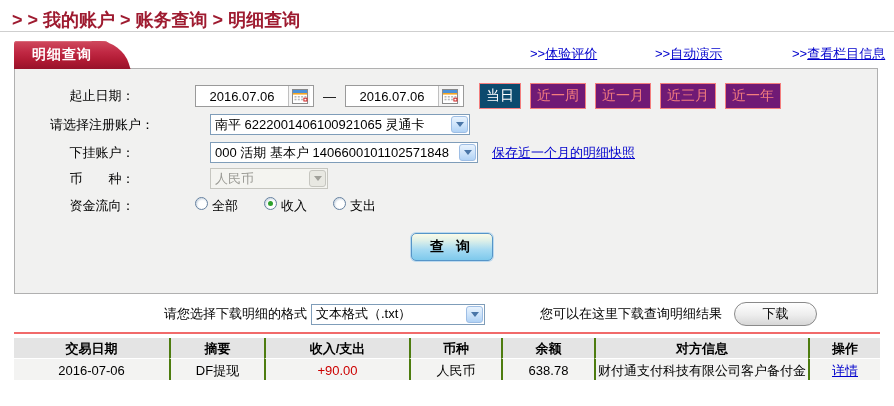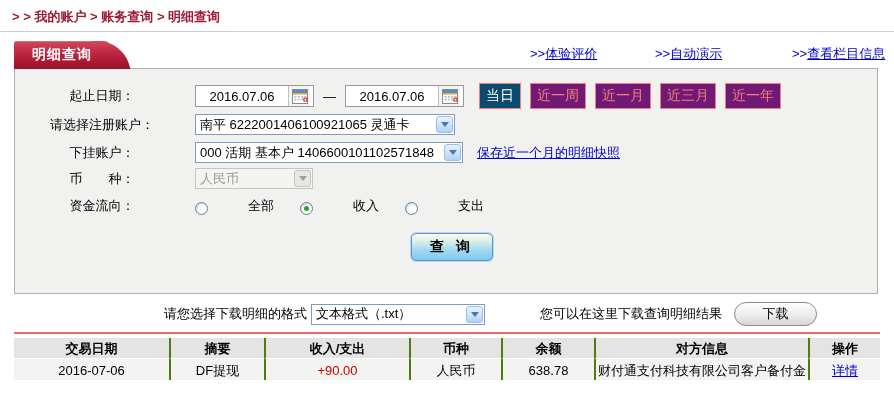--- a/index.html
+++ b/index.html
@@ -1,20 +1,20 @@
 <!DOCTYPE html>
 <html><head>
 <meta charset="utf-8">
 <style>
   * { margin:0; padding:0; box-sizing:border-box; }
   html,body { width:894px; height:406px; background:#fff; overflow:hidden;
               font-family:"Liberation Sans","DejaVu Sans",sans-serif; font-size:13px; color:#000; }
 
   
-  .crumbbar { position:absolute; left:12px; top:8px; color:#9e1b30; font-weight:bold; font-size:13px; }
+  .crumbbar { position:absolute; left:12px; top:8px; color:#9e1b30; font-weight:bold; font-size:18px; }
   .crumbbar a { color:#9e1b30; text-decoration:none; }
   .topline { position:absolute; left:0; top:31px; width:894px; height:1px; background:#cfcfcf; }
 
   
   .tab { position:absolute; left:14px; top:41px; width:96px; height:28px; z-index:3;
          background:linear-gradient(180deg,#cf4a5e 0%,#c02843 40%,#b01a33 70%,#97122a 100%);
          border-radius:3px 6px 0 0; color:#fff; font-weight:bold; font-size:14px;
          display:flex; align-items:center; justify-content:center; letter-spacing:1px;
          box-shadow:inset 0 1px 0 #d96a7a; }
   .tab::after { content:""; position:absolute; right:-16px; top:0; width:30px; height:100%;
@@ -40,35 +40,35 @@
             display:flex; align-items:center; justify-content:center; cursor:pointer; }
   .dash { margin:0 9px; }
 
   
   .qbtn { height:26px; padding:0 6px; margin-left:9px; background:#701a75; border:1px solid #f47e7e;
           color:#f47e7e; font-size:14px; display:inline-flex; align-items:center; cursor:pointer; }
   .qbtn.active { background:#0c4a6e; color:#fff; }
 
   
   .sel { display:flex; align-items:center; justify-content:space-between; background:#fff;
-         border:1px solid #7f9db9; height:21px; padding-left:4px; }
+         border:1px solid #7f9db9; height:21px; padding-left:4px;margin-left:15px; }
   .sel .stext { white-space:nowrap; overflow:hidden; }
   .arrowbtn { width:17px; height:17px; margin:1px; border:1px solid #9ebee5; border-radius:3px;
               background:linear-gradient(180deg,#e9f3fd 0%,#cfe4fa 50%,#b0d2f5 100%);
               display:flex; align-items:center; justify-content:center; }
   .chev { width:0; height:0; border-left:4px solid transparent; border-right:4px solid transparent;
           border-top:5px solid #4a76a8; }
   .sel.disabled { background:#f4f4f0; border-color:#c6c6c0; color:#9a9a94; }
   .sel.disabled .arrowbtn { background:#e8e8e2; border-color:#c6c6c0; }
   .sel.disabled .chev { border-top-color:#a0a09a; }
 
   .bluelink { color:#0000cc; text-decoration:underline; font-size:13px; }
 
   
-  .ropt { display:inline-flex; align-items:flex-end; margin-right:26px; cursor:pointer;gap:36px; }
+  .ropt { display:inline-flex; align-items:flex-start; margin-right:26px; cursor:pointer; }
   .radio { width:13px; height:13px; border:1px solid #64809f; border-radius:50%; background:#fff;
            margin-right:4px; position:relative; box-shadow:inset 1px 1px 2px #c8d4e0; }
   .radio.checked::after { content:""; position:absolute; left:3px; top:3px; width:5px; height:5px;
            border-radius:50%; background:#2da12d; }
 
   
   .querybtn { position:absolute; left:396px; top:164px; width:82px; height:28px;
           border:1px solid #5695c8; border-radius:5px; font-size:14px; font-weight:bold;
           letter-spacing:4px; cursor:pointer; color:#000;
           background:linear-gradient(180deg,#fbfbe8 0%,#dff0e8 25%,#a5daf2 60%,#7ec9ec 100%);

